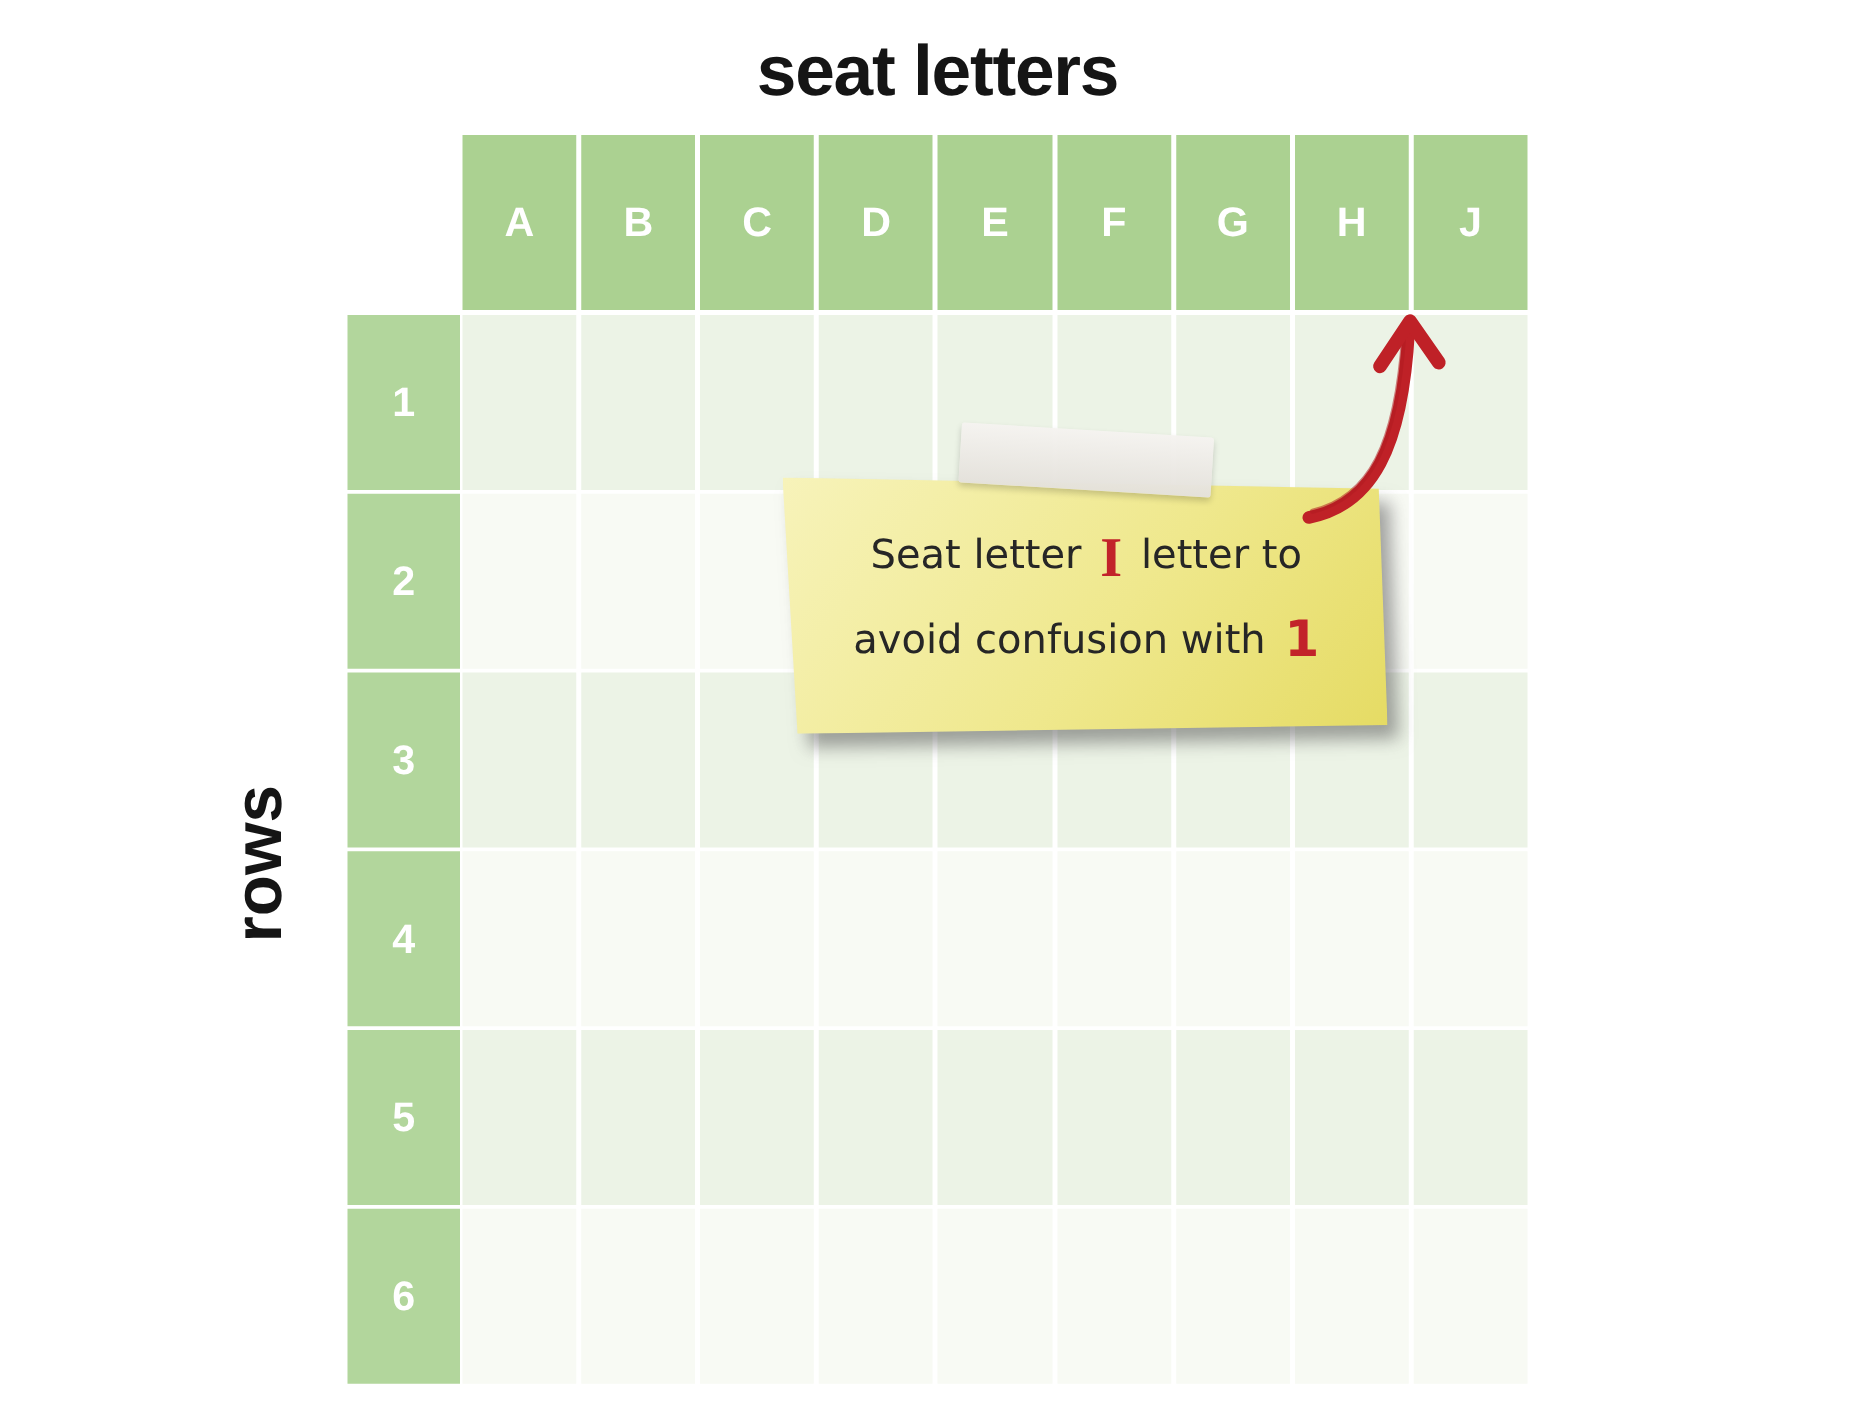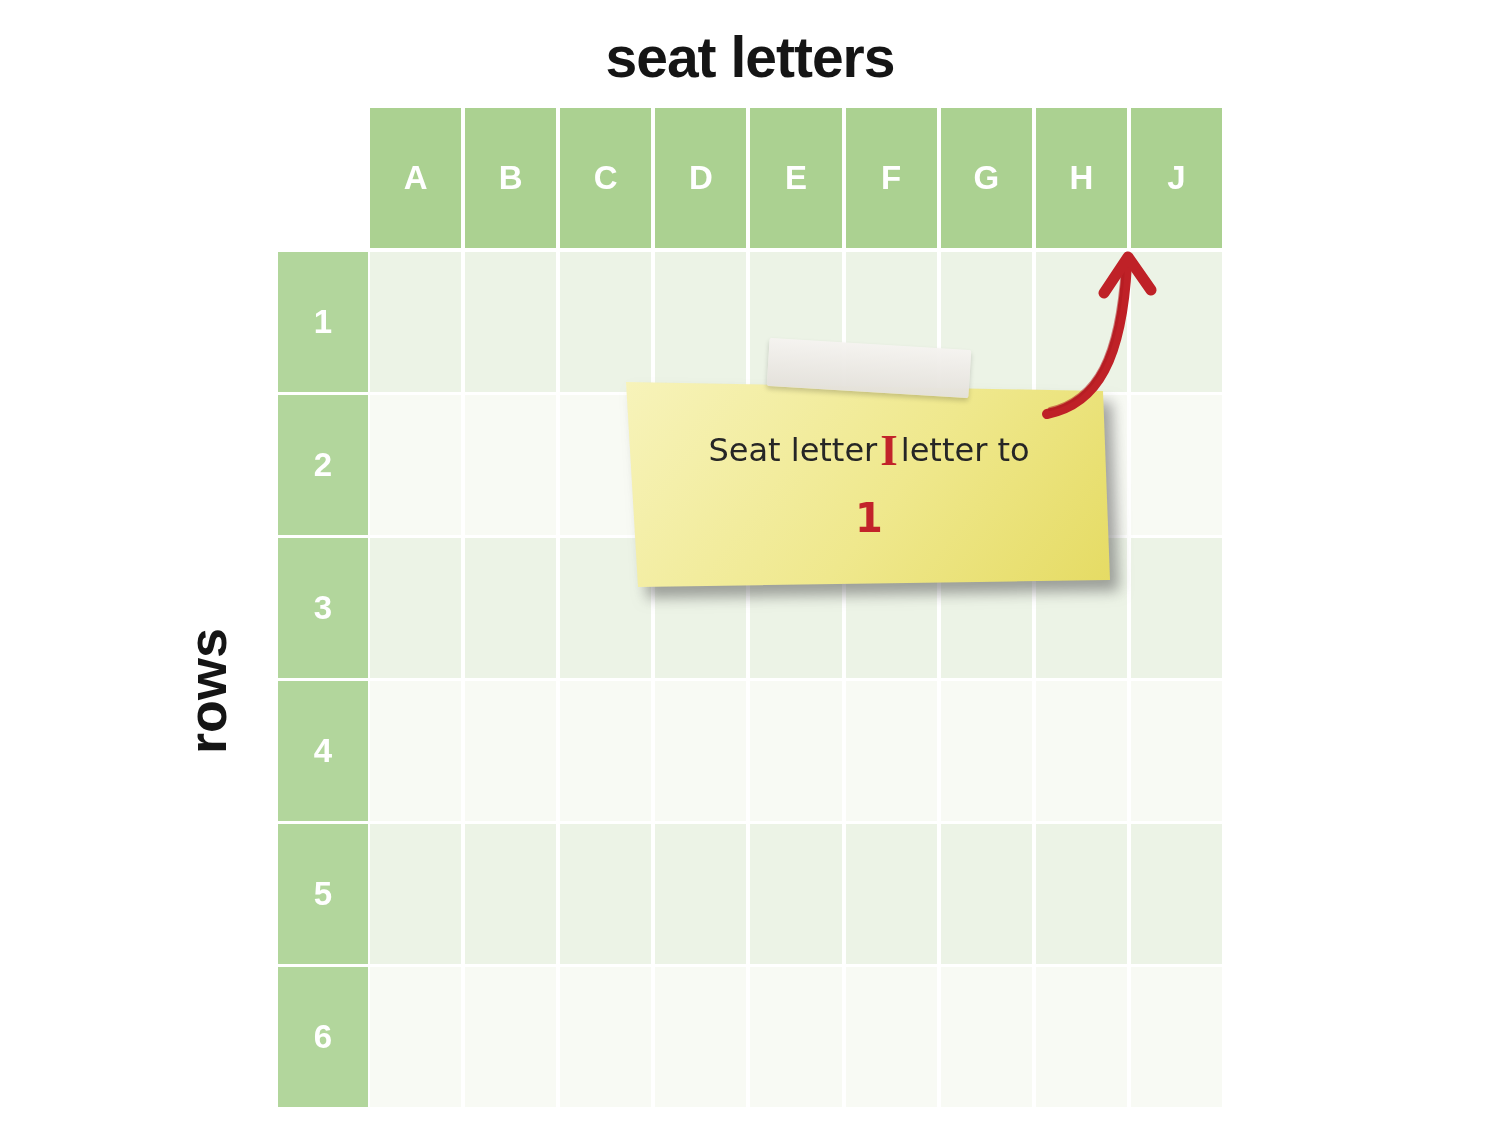--- a/index.html
+++ b/index.html
@@ -97,22 +97,22 @@
     background: linear-gradient(128deg, var(--note-yellow-light) 0%, #efe88d 55%, var(--note-yellow-deep) 100%);
     clip-path: polygon(0px 2px, 477px 11px, 484px 200px, 12px 207px);
     display: flex;
     flex-direction: column;
     align-items: center;
     box-sizing: border-box;
     padding-top: 44px;
   }
   .note-line {
     display: inline-flex;
-    align-items: center;
-    gap: 3px;
+    align-items: flex-start;
+    gap: 15px;
     font-family: cursive, "DejaVu Sans", sans-serif;
     font-size: 32px;
     color: #262626;
     white-space: nowrap;
     height: 52px;
   }
   .note-line + .note-line { margin-top: 16px; }
   .hl-i {
     font-family: "Liberation Serif", serif;
     font-weight: 600;
@@ -234,20 +234,21 @@
     </div>
 
   <div class="note-wrap">
     <div class="note">
       <div class="note-line">
         <span>Seat letter</span>
         <span class="hl-i">I</span>
         <span>letter to</span>
       </div>
       <div class="note-line">
+        <span>avoid confusion with</span>
         <span class="hl-one">1</span>
       </div>
     </div>
   </div>
 
   <div class="tape"></div>
 
   <svg class="arrow-svg" viewBox="0 0 1500 1124" xmlns="http://www.w3.org/2000/svg">
     <path d="M1047,414 C1098,404 1122,358 1127,264" fill="none" stroke="#bf2127" stroke-width="10" stroke-linecap="round"></path>
     <path d="M1050,409 C1096,398 1117,356 1123,268" fill="none" stroke="#b01b21" stroke-width="4" stroke-linecap="round" opacity="0.55"></path>

